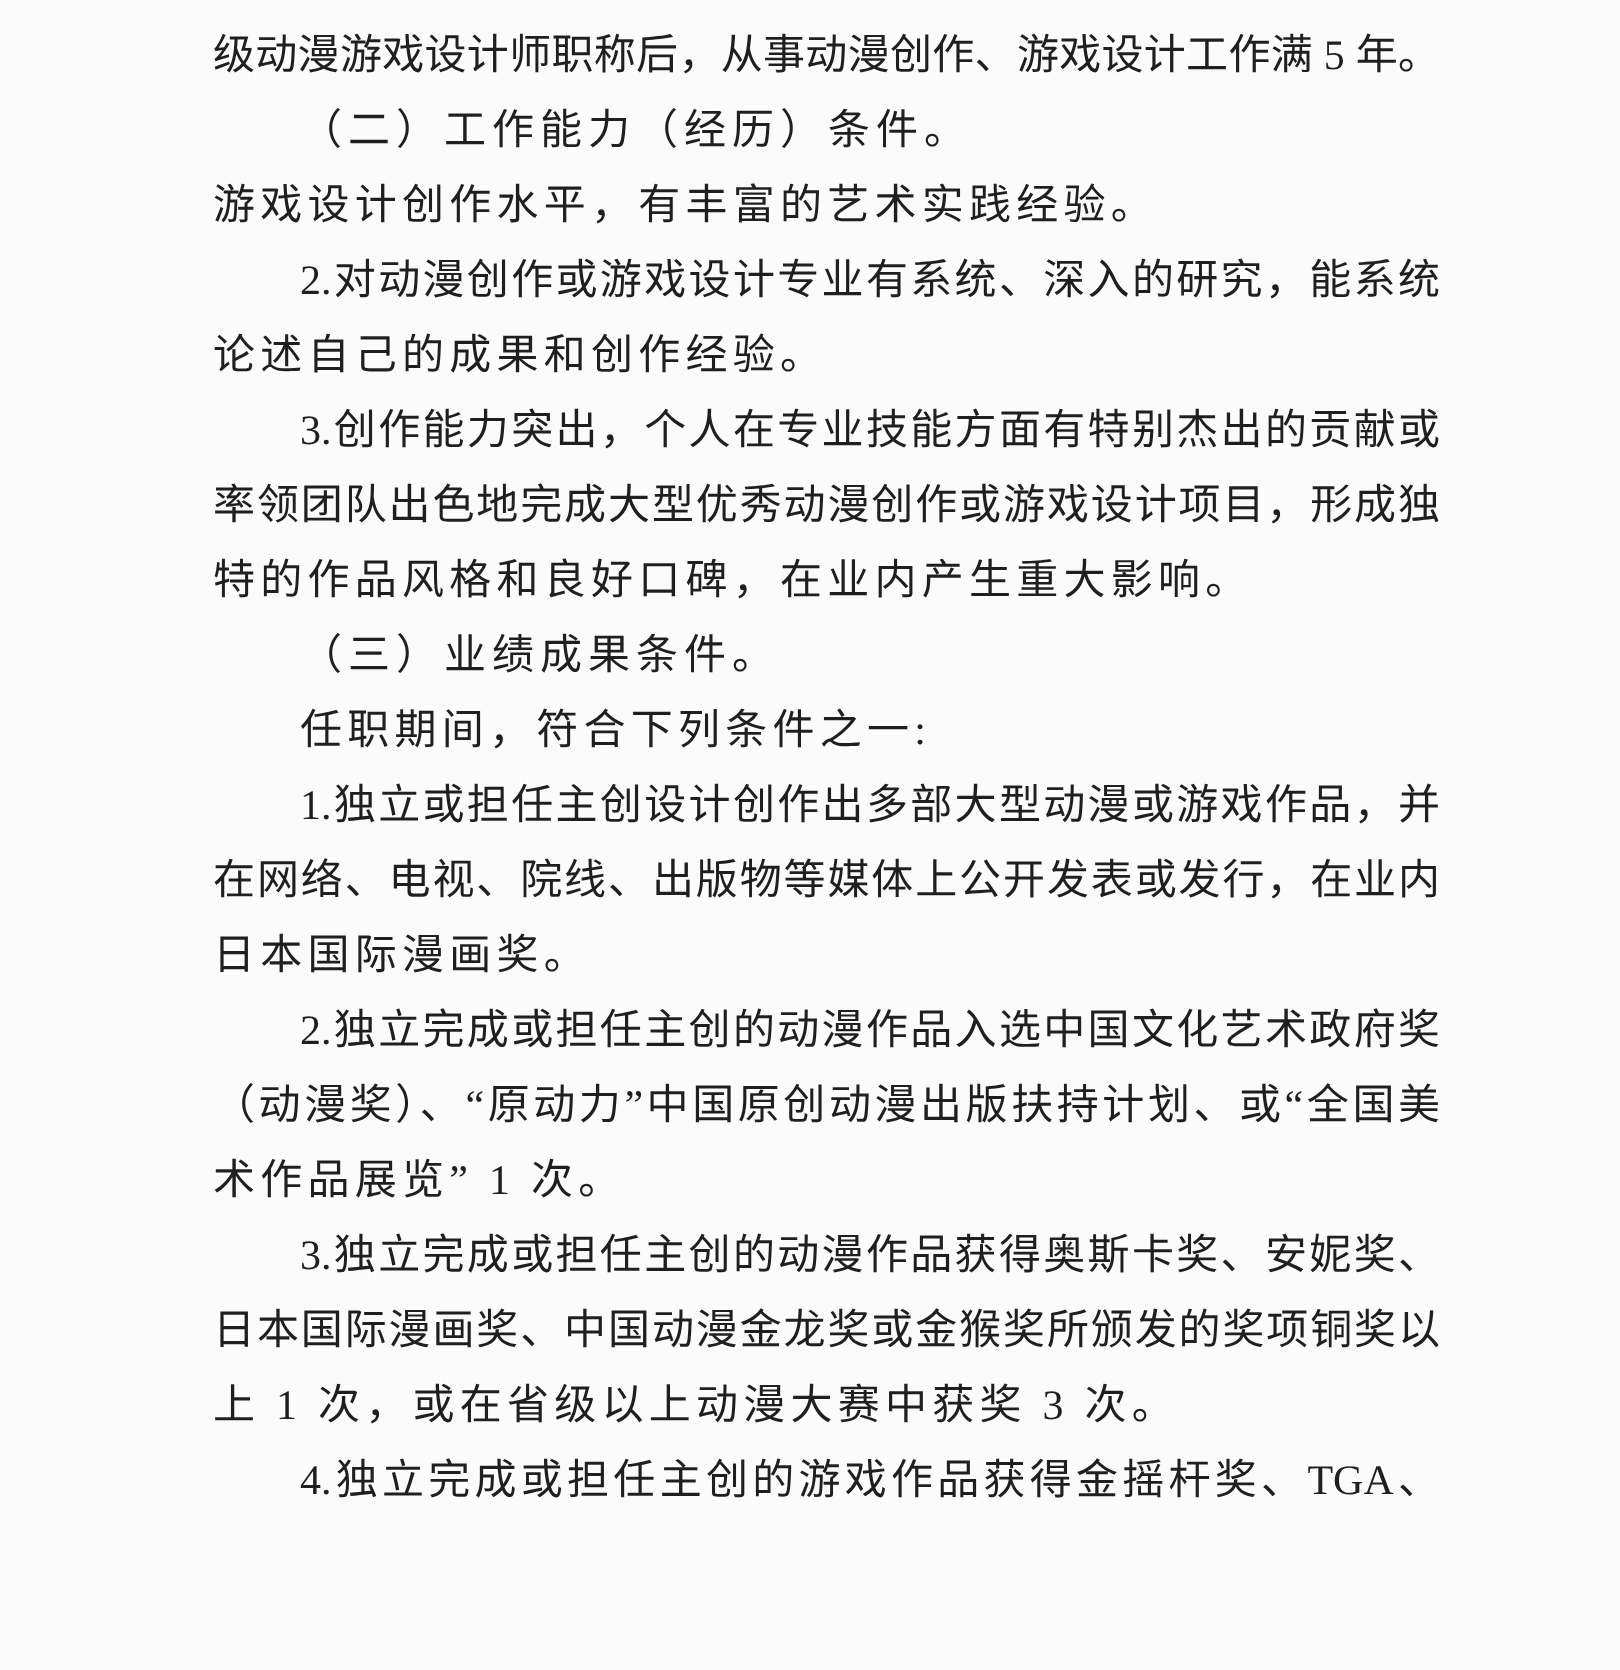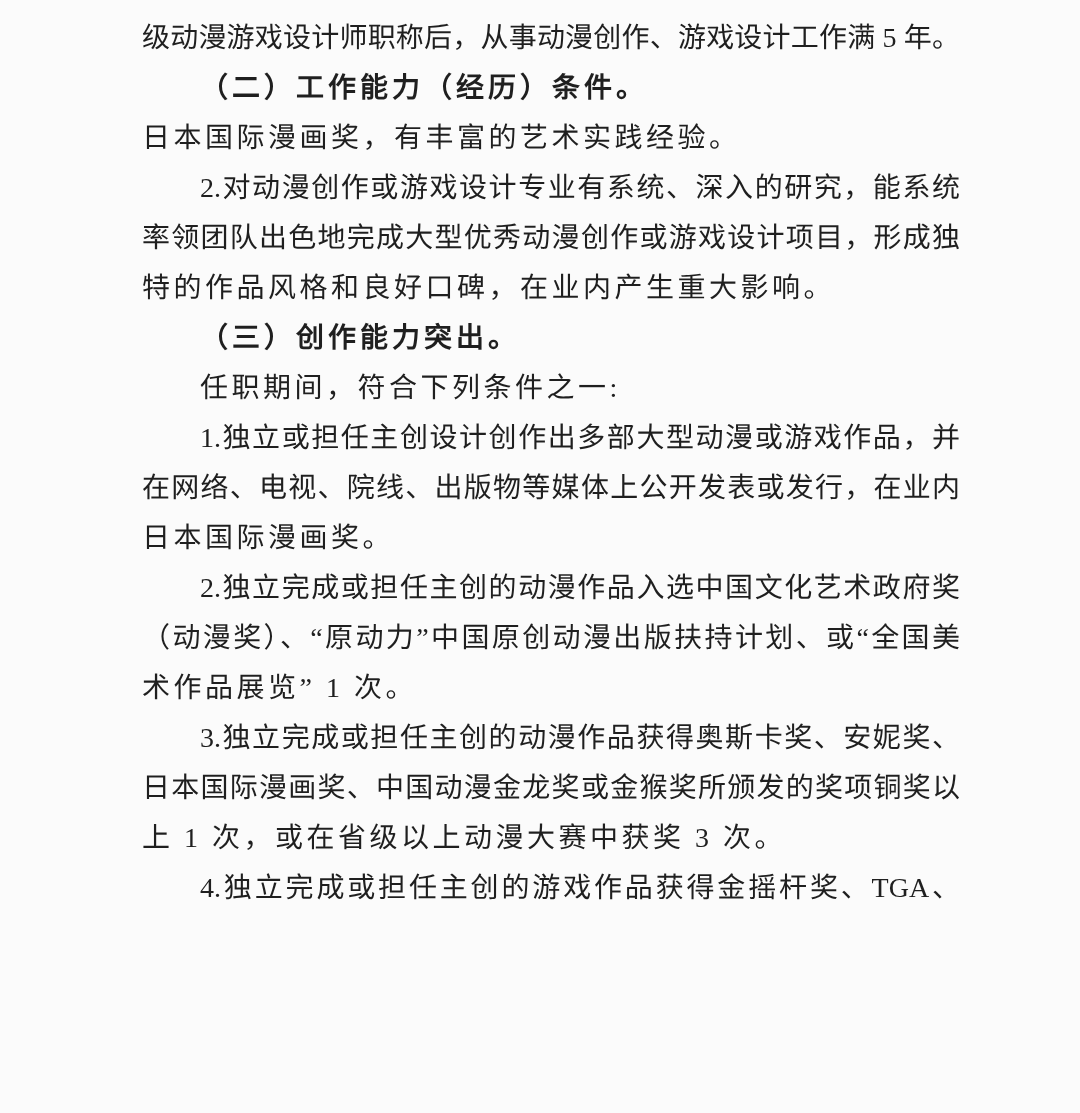--- a/index.html
+++ b/index.html
@@ -37,35 +37,37 @@
     text-align-last: left;
     -moz-text-align-last: left;
     letter-spacing: 3.5px;
   }
   
   .line.indent {
     text-indent: 58px;
   }
   
   .line.heading {
-    font-weight: 700;
+    font-weight: 400;
     letter-spacing: 4px;
   }
 </style>
 </head>
 <body style="--page-bg: #fbfbfb; --ink: #1f1f1f;">
 
 <div class="page">
   <div class="line">级动漫游戏设计师职称后，从事动漫创作、游戏设计工作满 5 年。</div>
   <div class="line heading indent short">（二）工作能力（经历）条件。</div>
-  <div class="line short">日本国际漫画奖，有丰富的艺术实践经验。</div>
+  <div class="line short">游戏设计创作水平，有丰富的艺术实践经验。</div>
   <div class="line indent">2.对动漫创作或游戏设计专业有系统、深入的研究，能系统</div>
+  <div class="line short">论述自己的成果和创作经验。</div>
+  <div class="line indent">3.创作能力突出，个人在专业技能方面有特别杰出的贡献或</div>
   <div class="line">率领团队出色地完成大型优秀动漫创作或游戏设计项目，形成独</div>
   <div class="line short">特的作品风格和良好口碑，在业内产生重大影响。</div>
-  <div class="line heading indent short">（三）创作能力突出。</div>
+  <div class="line heading indent short">（三）业绩成果条件。</div>
   <div class="line indent short">任职期间，符合下列条件之一:</div>
   <div class="line indent">1.独立或担任主创设计创作出多部大型动漫或游戏作品，并</div>
   <div class="line">在网络、电视、院线、出版物等媒体上公开发表或发行，在业内</div>
   <div class="line short">日本国际漫画奖。</div>
   <div class="line indent">2.独立完成或担任主创的动漫作品入选中国文化艺术政府奖</div>
   <div class="line">（动漫奖）、“原动力”中国原创动漫出版扶持计划、或“全国美</div>
   <div class="line short">术作品展览” 1 次。</div>
   <div class="line indent">3.独立完成或担任主创的动漫作品获得奥斯卡奖、安妮奖、</div>
   <div class="line">日本国际漫画奖、中国动漫金龙奖或金猴奖所颁发的奖项铜奖以</div>
   <div class="line short">上 1 次，或在省级以上动漫大赛中获奖 3 次。</div>

